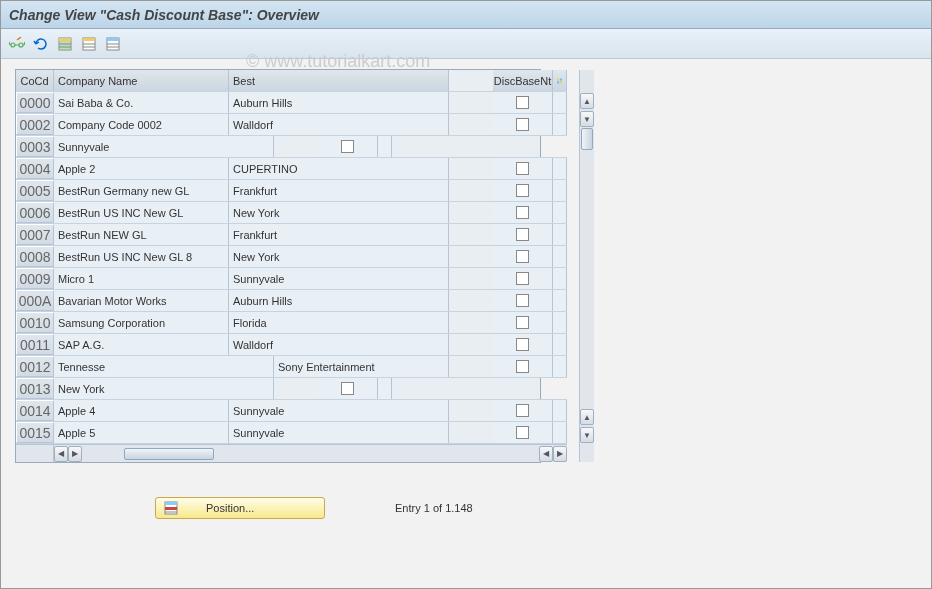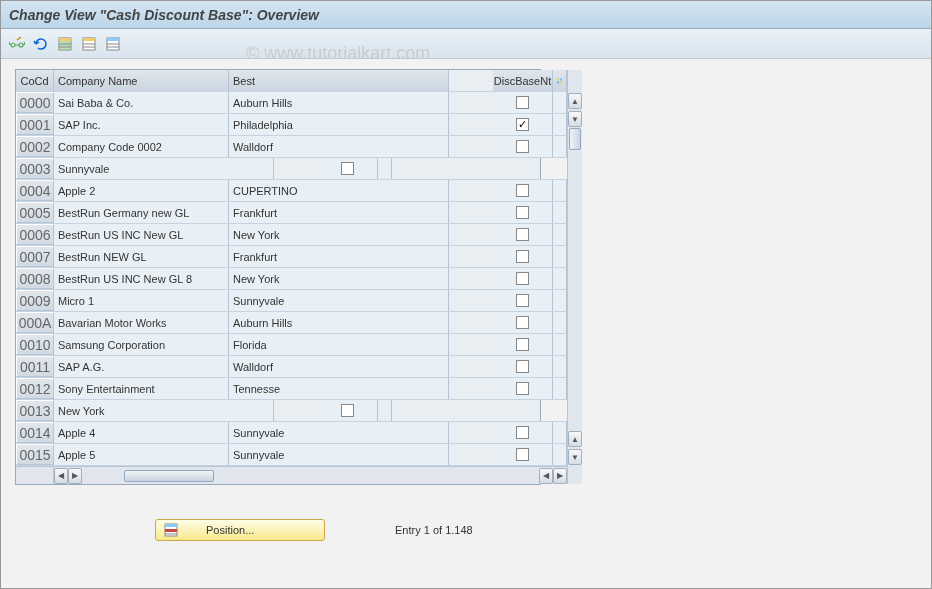--- a/index.html
+++ b/index.html
@@ -23,21 +23,21 @@
       border-bottom: 1px solid #9ab;
     }
     .title-bar span {
       font-style: italic;
       font-weight: bold;
       font-size: 14px;
       color: #444;
     }
     .watermark {
       position: absolute;
-      top: 42px;
+      top: 50px;
       left: 245px;
       font-size: 18px;
       color: #ccc;
       font-weight: 500;
       pointer-events: none;
       z-index: 100;
     }
     .toolbar {
       height: 30px;
       background: linear-gradient(to bottom, #eaf1f8, #d8e4ee);
@@ -63,20 +63,21 @@
     }
     .table-frame {
       border: 1px solid #9ab;
       width: 526px;
       background: #e9eef3;
       position: relative;
     }
     .table-scroll {
       display: flex;
       align-items: stretch;
+      gap: 12px;
     }
     .table-main {
       flex: 1;
     }
     .table-row {
       display: flex;
       height: 22px;
       align-items: stretch;
       border-bottom: 1px solid #c5d4e0;
     }
@@ -294,29 +295,20 @@
             <div class="table-row">
               <div class="cell col-cocd">0000</div>
               <div class="cell col-name">Sai Baba &amp; Co.</div>
               <div class="cell col-city">Auburn Hills</div>
               <div class="cell col-disc">
                 <span class="checkbox"></span>
               </div>
               <div class="cell col-cfg" style="background: rgb(232, 240, 246);"></div>
             </div>
             <div class="table-row">
-              <div class="cell col-cocd">0001</div>
-              <div class="cell col-name">SAP Inc.</div>
-              <div class="cell col-city">Philadelphia</div>
-              <div class="cell col-disc">
-                <span class="checkbox checked"></span>
-              </div>
-              <div class="cell col-cfg" style="background: rgb(232, 240, 246);"></div>
-            </div>
-            <div class="table-row">
               <div class="cell col-cocd">0002</div>
               <div class="cell col-name">Company Code 0002</div>
               <div class="cell col-city">Walldorf</div>
               <div class="cell col-disc">
                 <span class="checkbox"></span>
               </div>
               <div class="cell col-cfg" style="background: rgb(232, 240, 246);"></div>
             </div>
             <div class="table-row">
               <div class="cell col-cocd">0003</div>
@@ -402,22 +394,22 @@
               <div class="cell col-cocd">0011</div>
               <div class="cell col-name">SAP A.G.</div>
               <div class="cell col-city">Walldorf</div>
               <div class="cell col-disc">
                 <span class="checkbox"></span>
               </div>
               <div class="cell col-cfg" style="background: rgb(232, 240, 246);"></div>
             </div>
             <div class="table-row">
               <div class="cell col-cocd">0012</div>
+              <div class="cell col-city">Tennesse</div>
               <div class="cell col-name">Sony Entertainment</div>
-              <div class="cell col-city">Tennesse</div>
               <div class="cell col-disc">
                 <span class="checkbox"></span>
               </div>
               <div class="cell col-cfg" style="background: rgb(232, 240, 246);"></div>
             </div>
             <div class="table-row">
               <div class="cell col-cocd">0013</div>
               <div class="cell col-city">New York</div>
               <div class="cell col-disc">
                 <span class="checkbox"></span>

